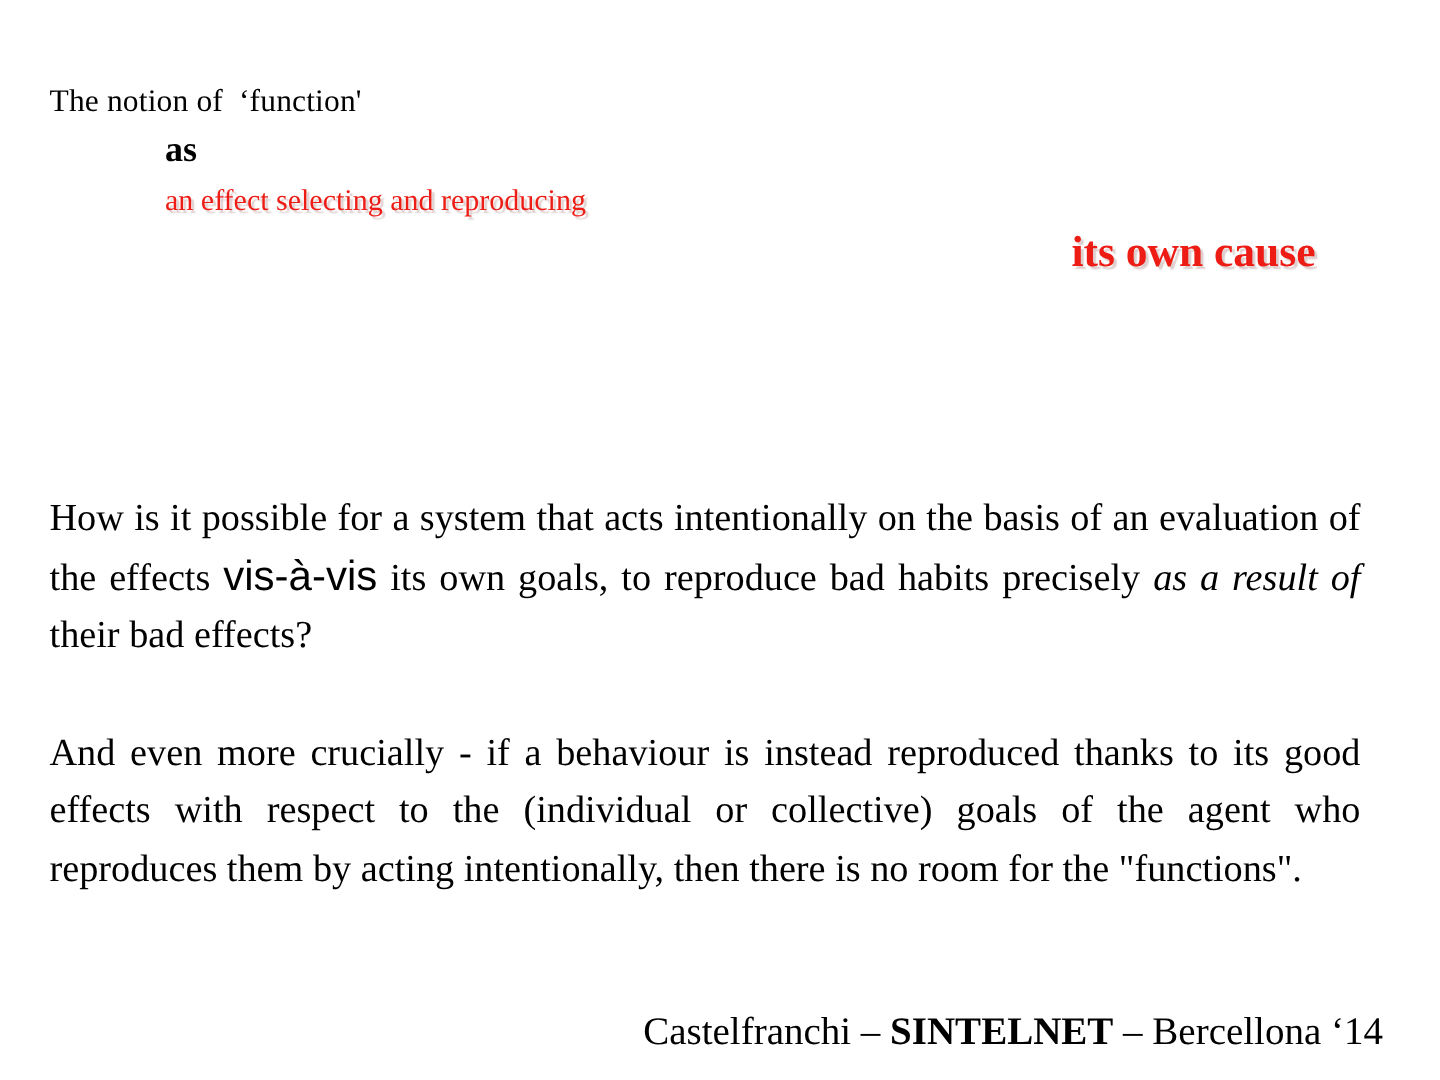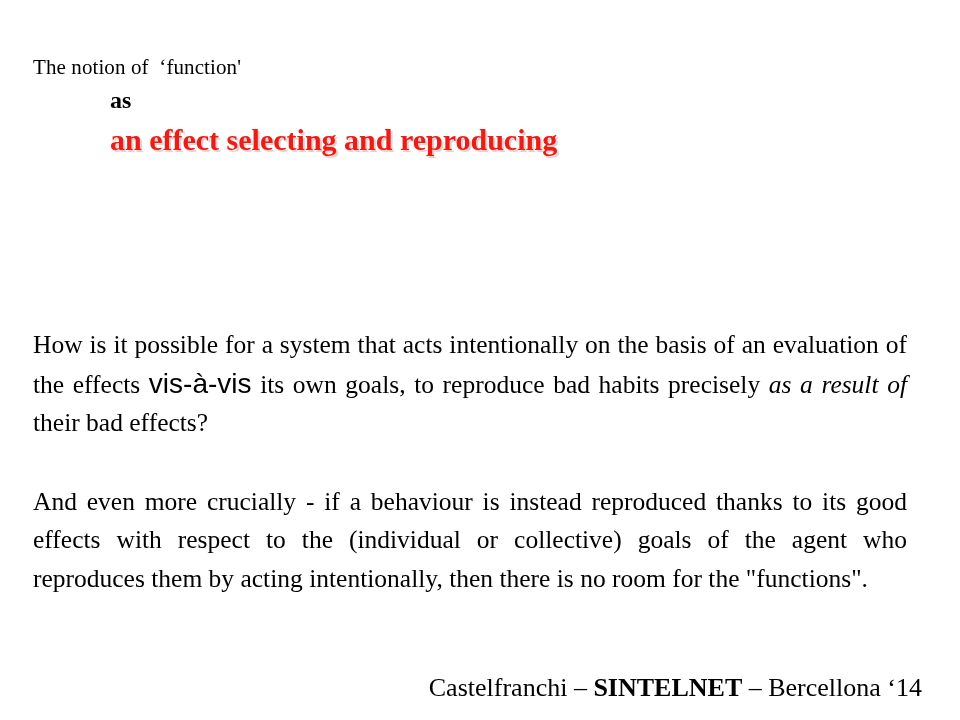--- a/index.html
+++ b/index.html
@@ -39,22 +39,22 @@
   .title-as {
     margin-left: 77px;
     margin-top: 9px;
     font-size: 24px;
     font-weight: bold;
     line-height: 1.1;
   }
   .title-red {
     margin-left: 77px;
     margin-top: 9px;
-    font-size: 30px;
-    font-weight: bold;
+    font-size: 20px;
+    font-weight: normal;
     color: #ED1C15;
     line-height: 1.22;
     text-shadow: 2px 2px 1px rgba(170,130,130,0.40);
     white-space: pre;
   }
   .title-red-2 {
     margin-left: 77px;
     margin-top: 4px;
     font-size: 29px;
     font-weight: bold;
@@ -116,20 +116,21 @@
 
 <div class="slide">
 
   <div class="title-block">
     <div class="title-main">The notion of  ‘function'</div>
 
     <div class="title-as">as</div>
 
     <div class="title-red">an effect selecting and reproducing</div>
 
+    <div class="title-red-2">its own cause</div>
   </div>
 
   <div class="body-block">
 
     <p class="para"><span>How is it possible for a system that acts intentionally on the basis of an evaluation of the effects </span><span class="sans">vis-à-vis</span><span> its own goals, to reproduce bad habits precisely </span><span class="ital">as a result of</span><span> their bad effects?</span></p>
 
     <p class="para"><span>And even more crucially - if a behaviour is instead reproduced thanks to its good effects with respect to the  (individual or collective) goals of the agent who reproduces them by acting intentionally, then there is no room for the "functions".</span></p>
 
   </div>
 

